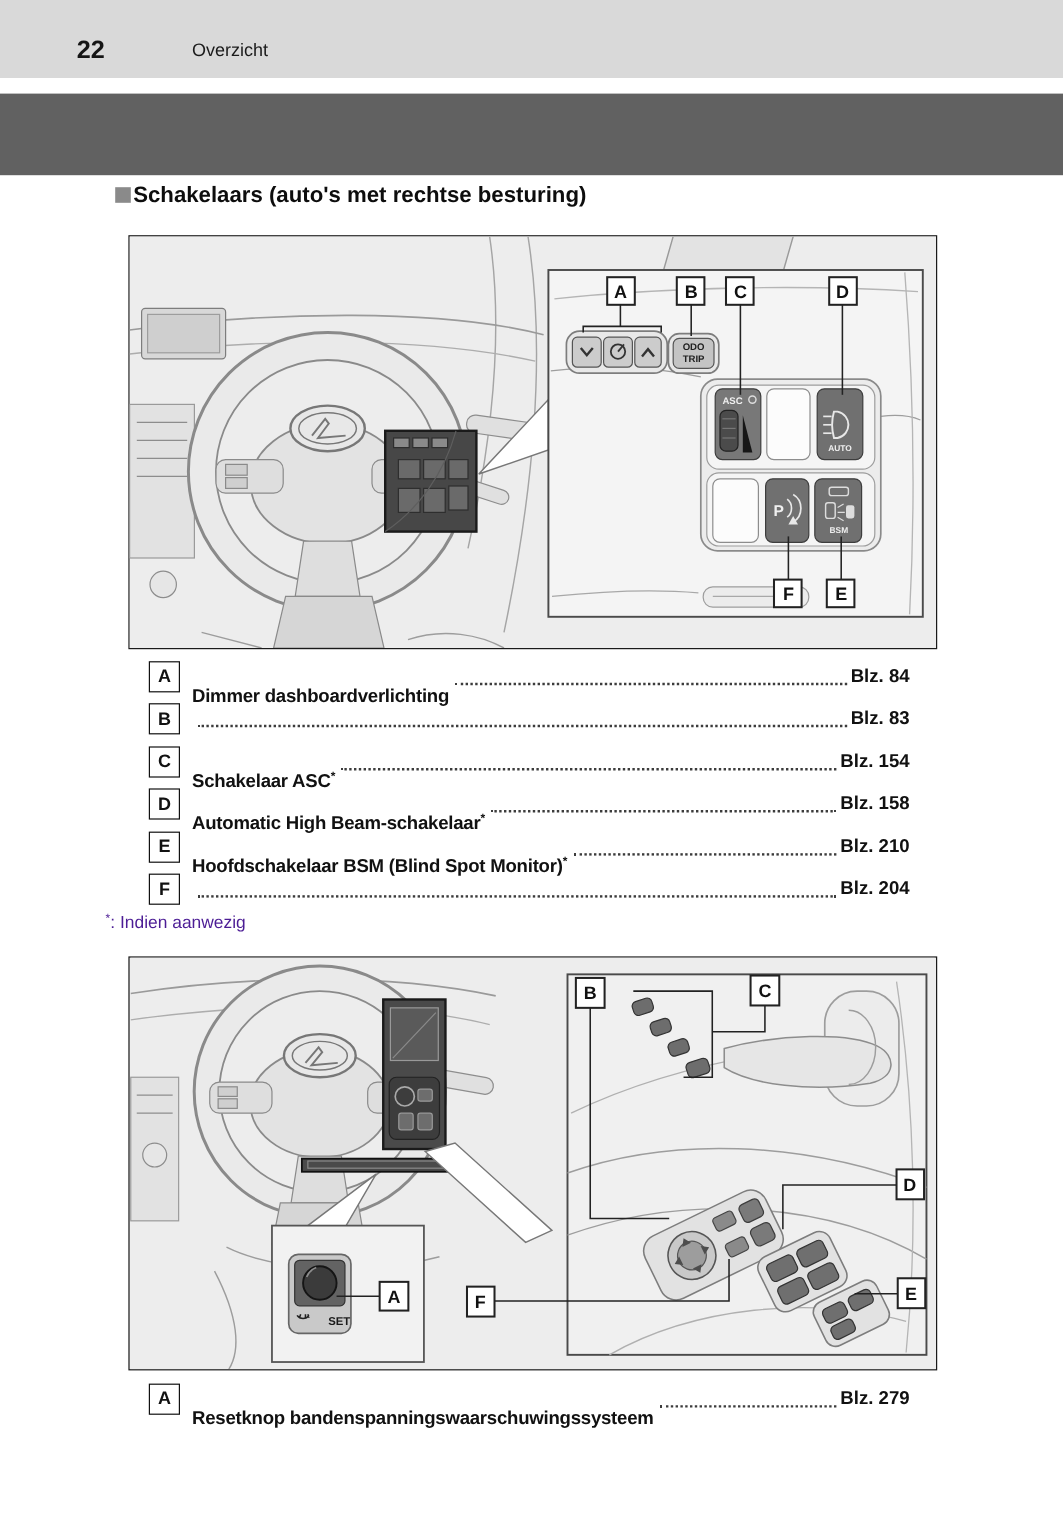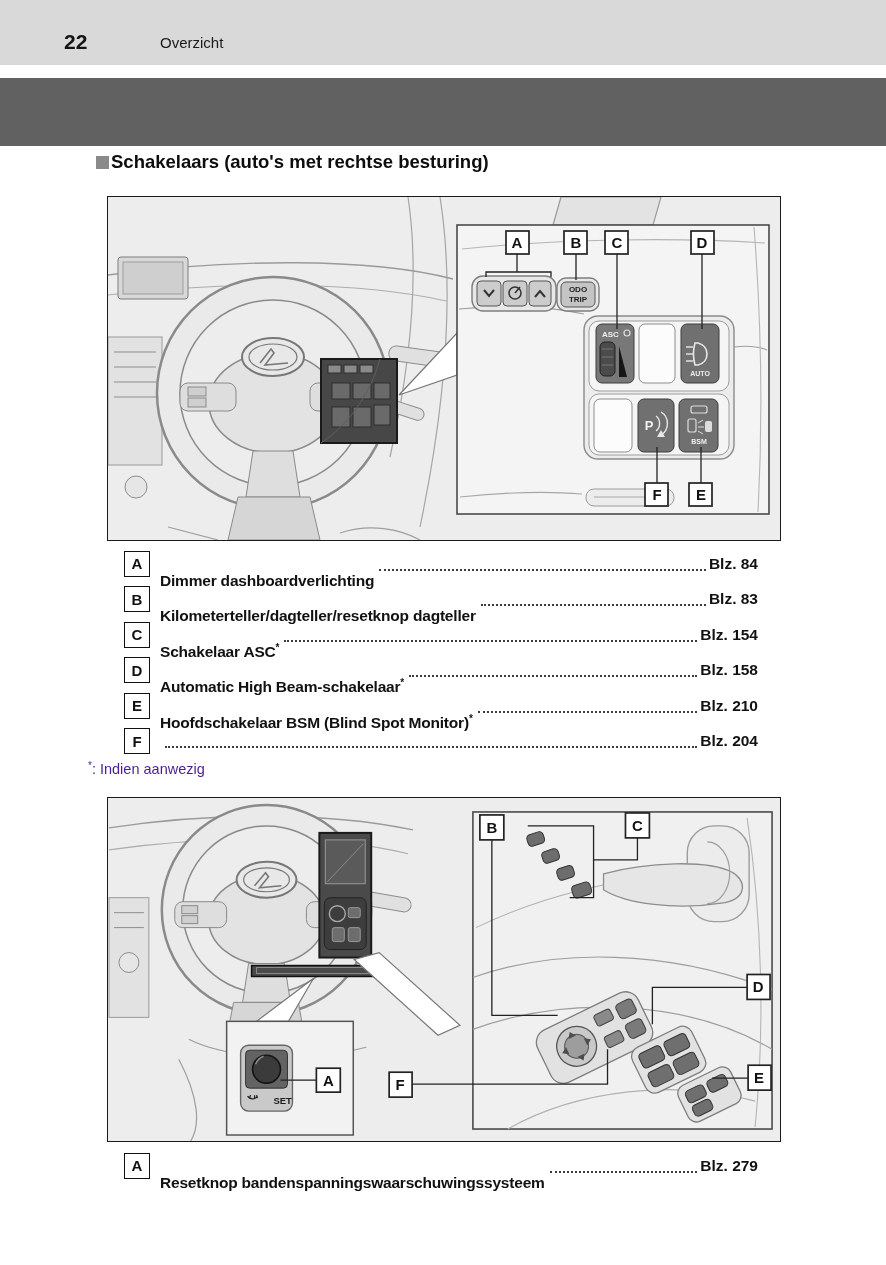--- a/index.html
+++ b/index.html
@@ -217,21 +217,20 @@
 
   <div class="list list1">
     <div class="row">
       <span class="kbox">A</span>
       <span class="lbl"><span>Dimmer dashboardverlichting</span><sup></sup></span>
       <span class="dots"></span>
       <span class="pg">Blz. 84</span>
     </div>
     <div class="row">
       <span class="kbox">B</span>
-      <span class="lbl"><span>Kilometerteller/dagteller/resetknop dagteller</span><sup></sup></span>
       <span class="dots"></span>
       <span class="pg">Blz. 83</span>
     </div>
     <div class="row">
       <span class="kbox">C</span>
       <span class="lbl"><span>Schakelaar ASC</span><sup>*</sup></span>
       <span class="dots"></span>
       <span class="pg">Blz. 154</span>
     </div>
     <div class="row">

